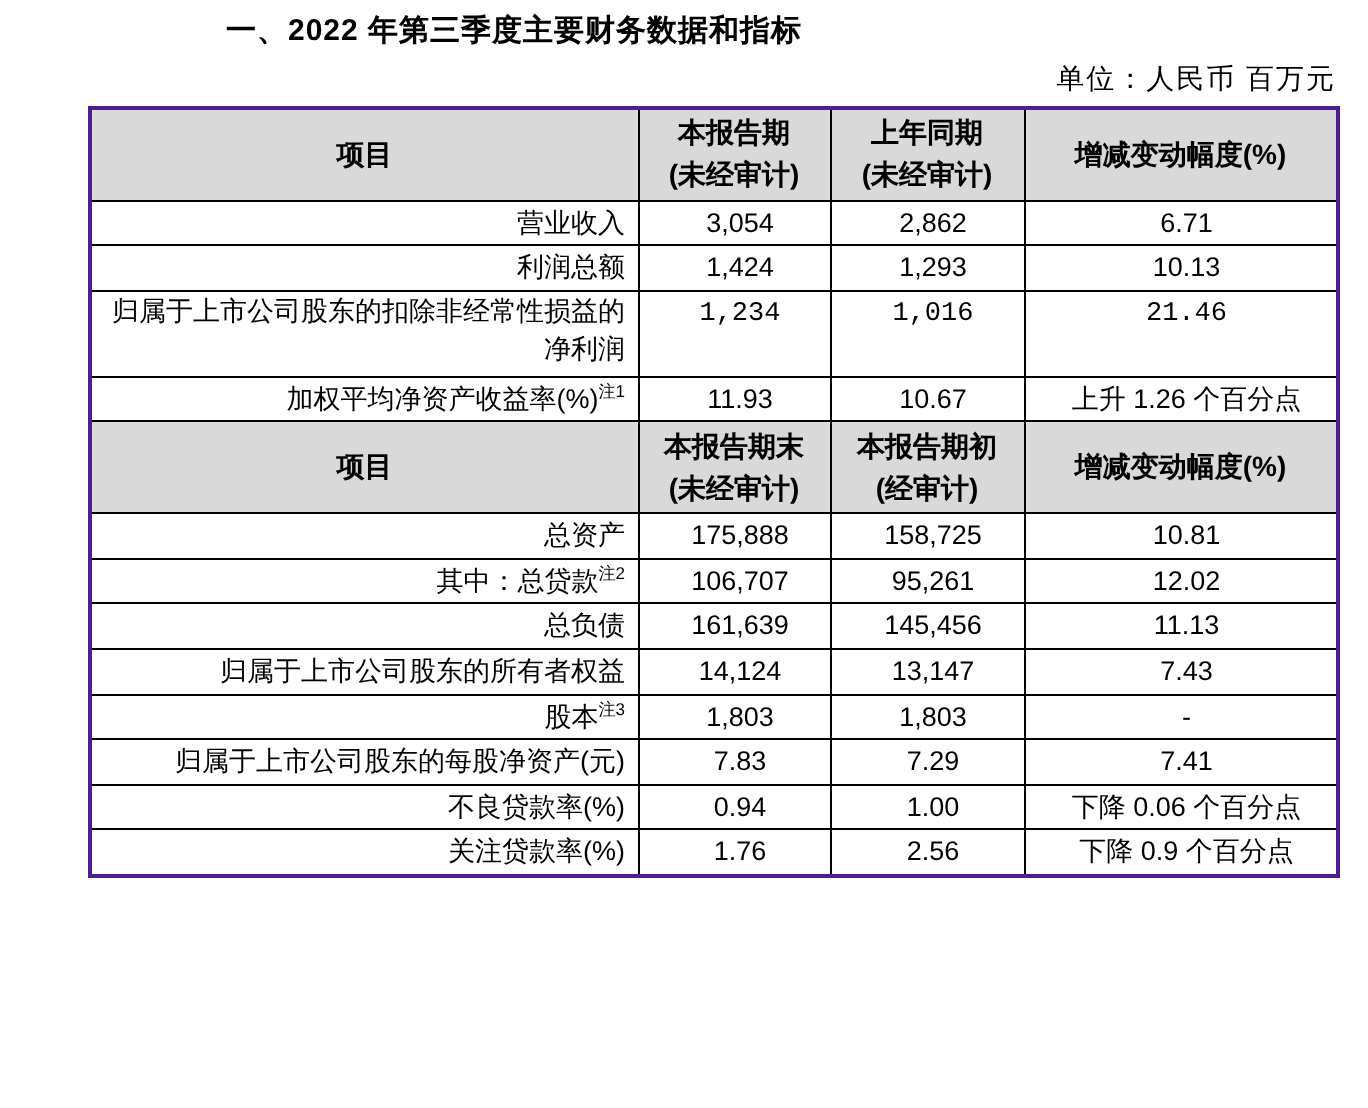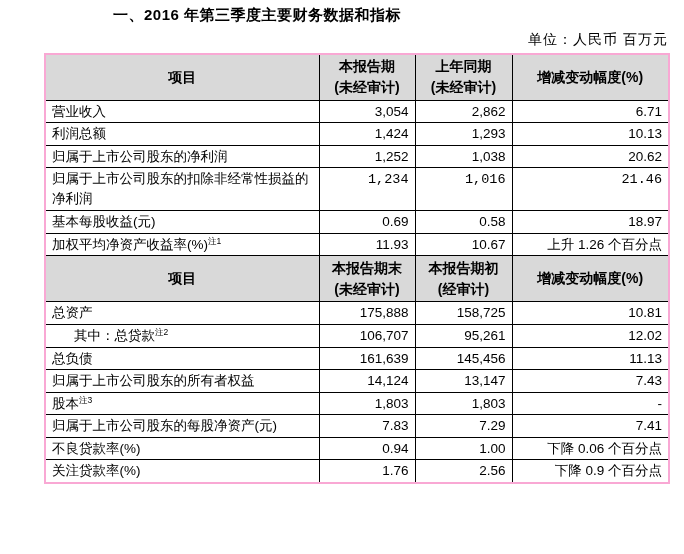--- a/index.html
+++ b/index.html
@@ -24,21 +24,21 @@
     right: 16px; top: 31px;
     font-size: 14px;
     letter-spacing: 1px;
   }
   table.fin-table {
     position: absolute;
     left: 44px; top: 53px;
     width: 624px;
     border-collapse: collapse;
     table-layout: fixed;
-    border: 2px solid #f9a8d4;
+    border: 2px solid #4c1d95;
   }
   col.c1 { width: 274px; }
   col.c2 { width: 96px; }
   col.c3 { width: 97px; }
   col.c4 { width: 157px; }
   th, td { border: 1px solid #000; overflow: hidden; }
   th {
     background: #d9d9d9;
     font-weight: bold;
     text-align: center;
@@ -48,34 +48,34 @@
     padding: 0 2px;
     vertical-align: middle;
   }
   td {
     font-size: 13.5px;
     height: 21px;
     padding: 1px 6px;
     vertical-align: middle;
     line-height: 1.45;
   }
-  td.label { text-align: left; }
-  td.num { text-align: right; padding-left: 12px; }
+  td.label { text-align: right; }
+  td.num { text-align: center; padding-left: 12px; }
   tr.indent td.label { padding-left: 28px; margin-top: 40px; }
   tr.tall td { height: 42px; vertical-align: top; padding-top: 2px; font-family: Liberation Mono, monospace; }
   sup {
     font-size: 8.5px;
     vertical-align: super;
     line-height: 0;
   }
 </style>
 </head>
 <body>
 
-<div class="doc-title">一、2016 年第三季度主要财务数据和指标</div>
+<div class="doc-title">一、2022 年第三季度主要财务数据和指标</div>
 <div class="unit-label">单位：人民币 百万元</div>
 
 <table class="fin-table">
   <colgroup>
       <col class="c1">
       <col class="c2">
       <col class="c3">
       <col class="c4">
     </colgroup>
 
@@ -98,37 +98,25 @@
     <td class="num">3,054</td>
     <td class="num">2,862</td>
     <td class="num">6.71</td>
   </tr>
   <tr>
     <td class="label"><span>利润总额</span></td>
     <td class="num">1,424</td>
     <td class="num">1,293</td>
     <td class="num">10.13</td>
   </tr>
-  <tr>
-    <td class="label"><span>归属于上市公司股东的净利润</span></td>
-    <td class="num">1,252</td>
-    <td class="num">1,038</td>
-    <td class="num">20.62</td>
-  </tr>
   <tr class="tall">
     <td class="label"><span>归属于上市公司股东的扣除非经常性损益的净利润</span></td>
     <td class="num">1,234</td>
     <td class="num">1,016</td>
     <td class="num">21.46</td>
-  </tr>
-  <tr>
-    <td class="label"><span>基本每股收益(元)</span></td>
-    <td class="num">0.69</td>
-    <td class="num">0.58</td>
-    <td class="num">18.97</td>
   </tr>
   <tr>
     <td class="label"><span>加权平均净资产收益率(%)</span><sup>注1</sup></td>
     <td class="num">11.93</td>
     <td class="num">10.67</td>
     <td class="num">上升 1.26 个百分点</td>
   </tr>
 
   <tr>
     <th><span>项目</span></th>

